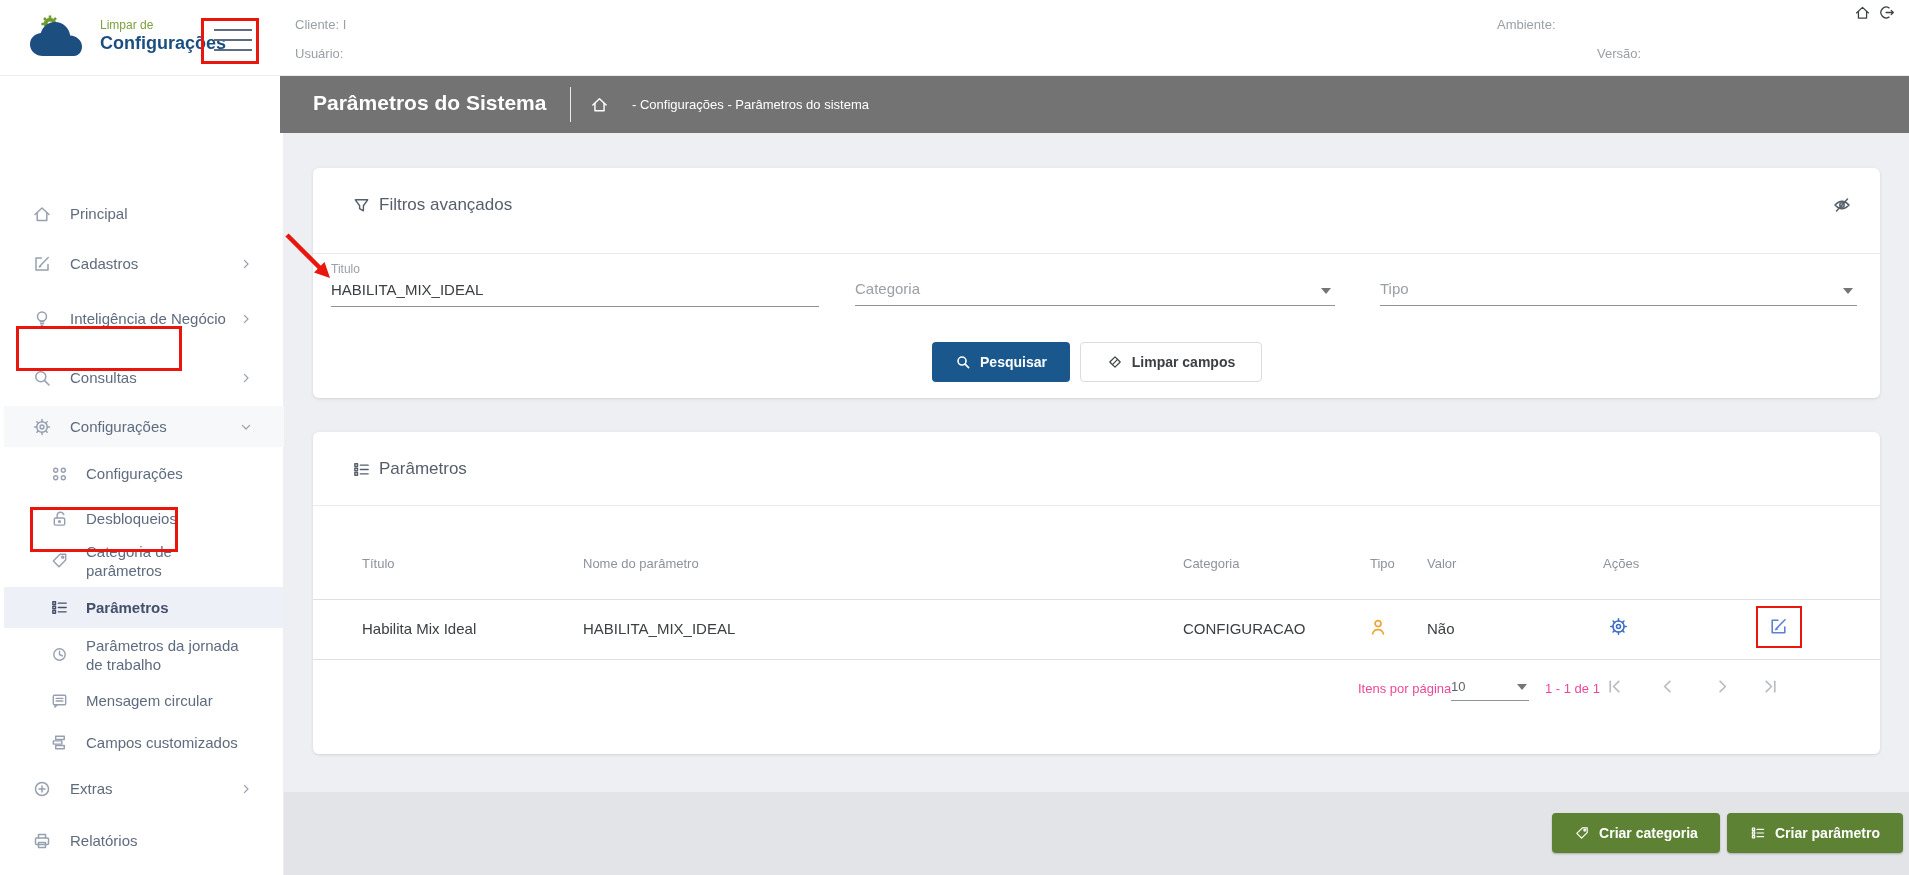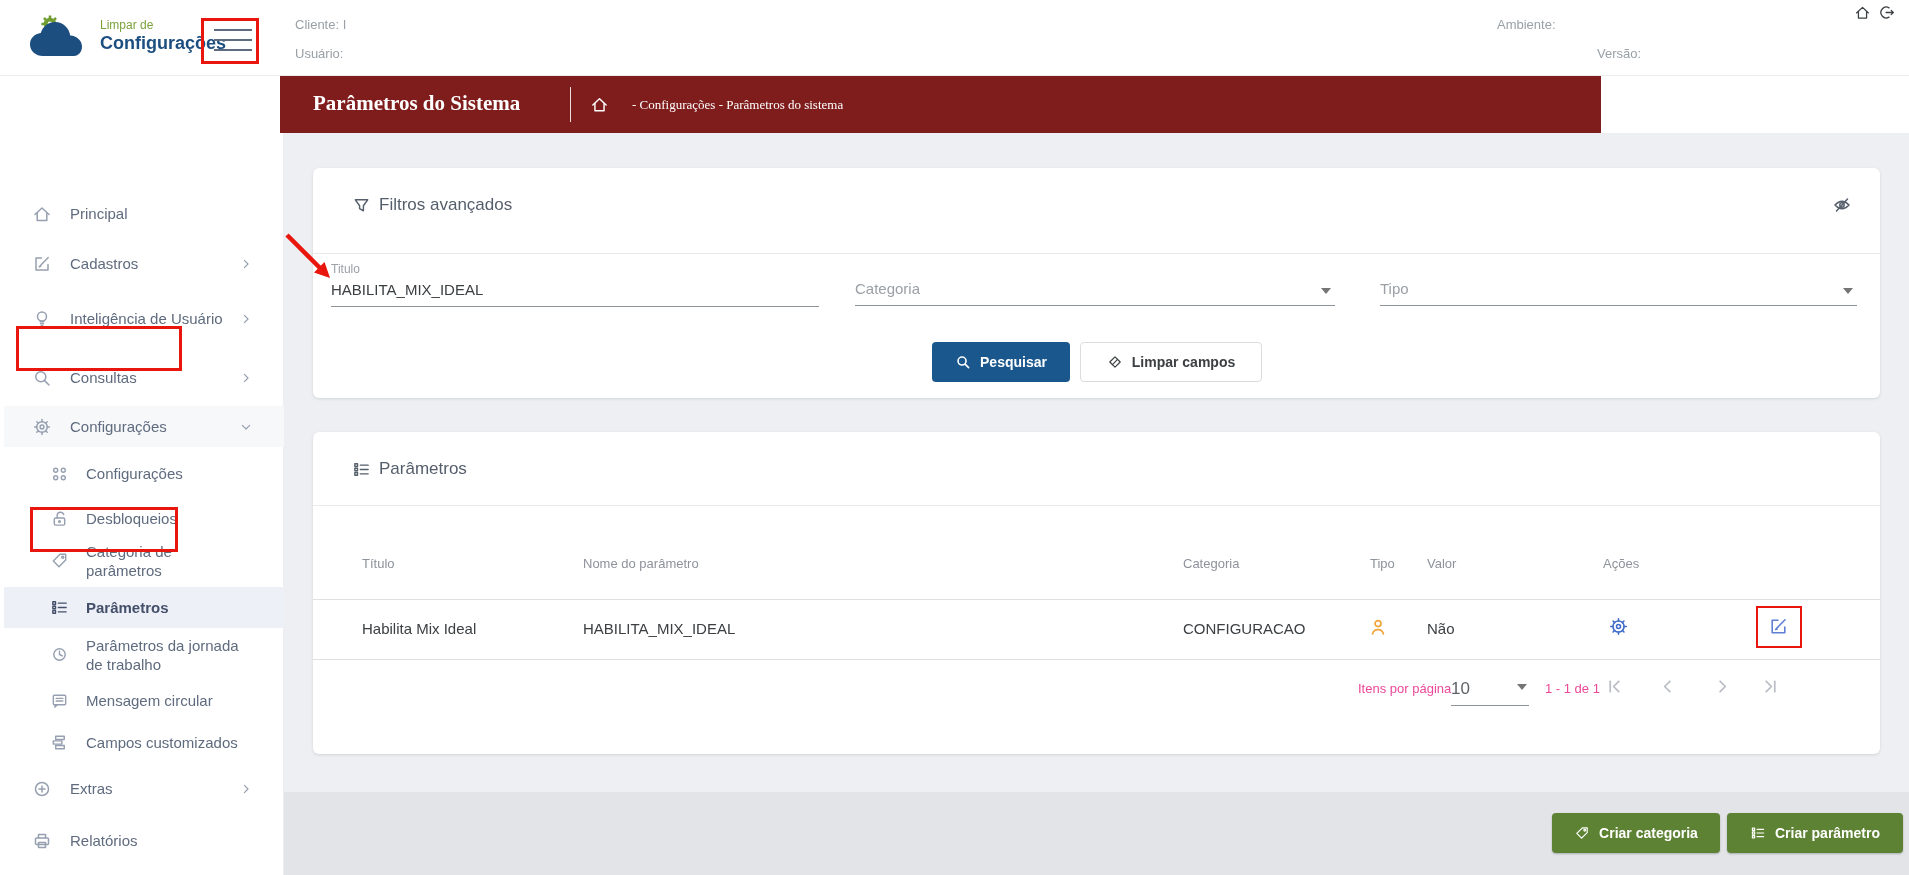--- a/index.html
+++ b/index.html
@@ -17,21 +17,21 @@
   .logo { position:absolute; left:26px; top:12px; display:flex; align-items:center; gap:8px; }
   .logo-text { line-height:1.15; }
   .logo-line1 { font-size:12px; color:#7ba23c; }
   .logo-line2 { font-size:18px; font-weight:bold; color:#1c4e80; }
   .burger { position:absolute; left:214px; top:29px; width:38px; height:22px; display:flex; flex-direction:column; justify-content:space-between; cursor:pointer; }
   .burger i { display:block; height:2px; background:#5f6b7e; }
   .tb-label { position:absolute; font-size:13px; color:#9aa0a6; }
   .tb-icons { position:absolute; right:14px; top:4px; display:flex; gap:7px; }
 
   
-  .green-bar { position:absolute; left:280px; top:76px; width:1321px; height:57px; background:#7f1d1d; z-index:5;font-family:Liberation Serif, serif; }
+  .green-bar { position:absolute; left:280px; top:76px; width:1629px; height:57px; background:#737373; z-index:5; }
   .gb-title { position:absolute; left:33px; top:15px; font-size:21px; font-weight:bold; color:#fff; }
   .gb-divider { position:absolute; left:290px; top:11px; width:1px; height:35px; background:rgba(255,255,255,.85); }
   .gb-home { position:absolute; left:310px; top:19px; }
   .gb-crumb { position:absolute; left:352px; top:21px; font-size:13px; color:#fff; }
 
   
   .sidebar { position:absolute; left:4px; top:76px; width:280px; height:799px; background:#fff; border-right:1px solid #eceef1; z-index:4; }
   .side-item { position:absolute; left:0; width:280px; height:40px; display:flex; align-items:center; cursor:pointer; }
   .side-item .s-icon { position:absolute; left:28px; width:20px; height:20px; }
   .side-item .s-label { position:absolute; left:66px; width:160px; font-size:15px; color:#5f6b7e; line-height:1.3; }
@@ -60,21 +60,21 @@
   .caret { position:absolute; width:0; height:0; border-left:5px solid transparent; border-right:5px solid transparent; border-top:6px solid #757575; }
   .btn { position:absolute; height:40px; border-radius:4px; display:flex; align-items:center; justify-content:center; gap:9px; font-size:14px; font-weight:bold; cursor:pointer; }
   .btn-primary { background:#19578c; color:#fff; }
   .btn-plain { background:#fff; color:#3c4043; border:1px solid #dadce0; }
   .btn-green { background:#5d8233; color:#fff; box-shadow:0 1px 2px rgba(0,0,0,.25); }
 
   
   .th { position:absolute; font-size:13px; color:#8d929b; }
   .td { position:absolute; font-size:15px; color:#3c4043; }
   .pg-txt { position:absolute; font-size:13px; color:#ec4899; }
-  .pg-per { position:absolute; font-size:17px; color:#5f6368; border-bottom:1px solid #8f9499; width:78px; padding-bottom:6px; cursor:pointer; }
+  .pg-per { position:absolute; font-size:13px; color:#5f6368; border-bottom:1px solid #8f9499; width:78px; padding-bottom:6px; cursor:pointer; }
   .pg-nav { position:absolute; cursor:pointer; }
 
   
   .anno { position:absolute; border:3px solid #e8160c; z-index:20; pointer-events:none; }
   .anno-arrow { position:absolute; z-index:20; pointer-events:none; }
 </style>
 </head>
 <body>
 
 <div class="topbar">
@@ -175,21 +175,21 @@
 
   <div class="side-item two" style="top:218px;">
     <span class="s-icon">
       <svg width="20" height="20" viewBox="0 0 20 20">
           <g class="stk">
             <circle cx="10" cy="7.5" r="4.5"></circle>
             <path d="M8.2 12.8 h3.6 M8.6 14.8 h2.8 M9.3 16.8 h1.4"></path>
           </g>
         </svg>
       </span>
-    <span class="s-label">Inteligência de Usuário</span>
+    <span class="s-label">Inteligência de Negócio</span>
     <span class="chev">
       <svg width="16" height="16" viewBox="0 0 20 20">
           <path class="stk" d="M8 5.5 l4.5 4.5 L8 14.5"></path>
         </svg>
       </span>
   </div>
 
   <div class="side-item" style="top:282px;">
     <span class="s-icon">
       <svg width="20" height="20" viewBox="0 0 20 20">

